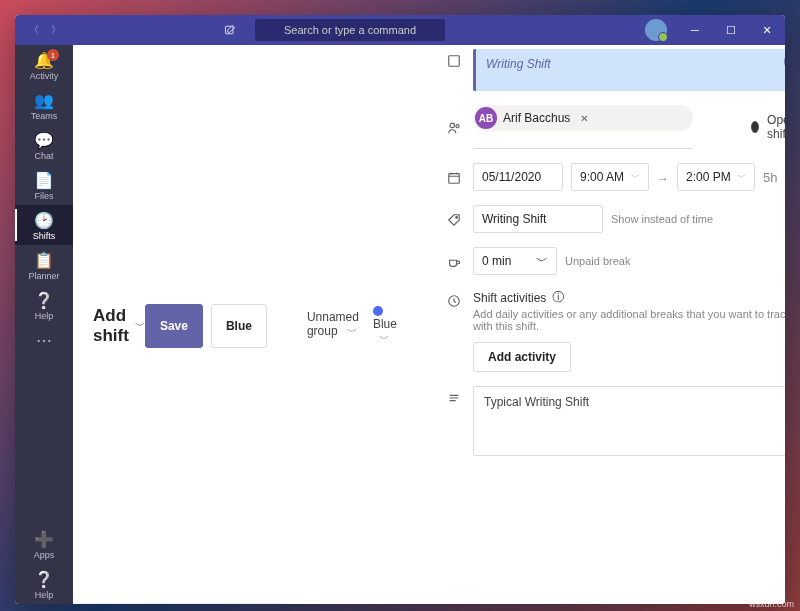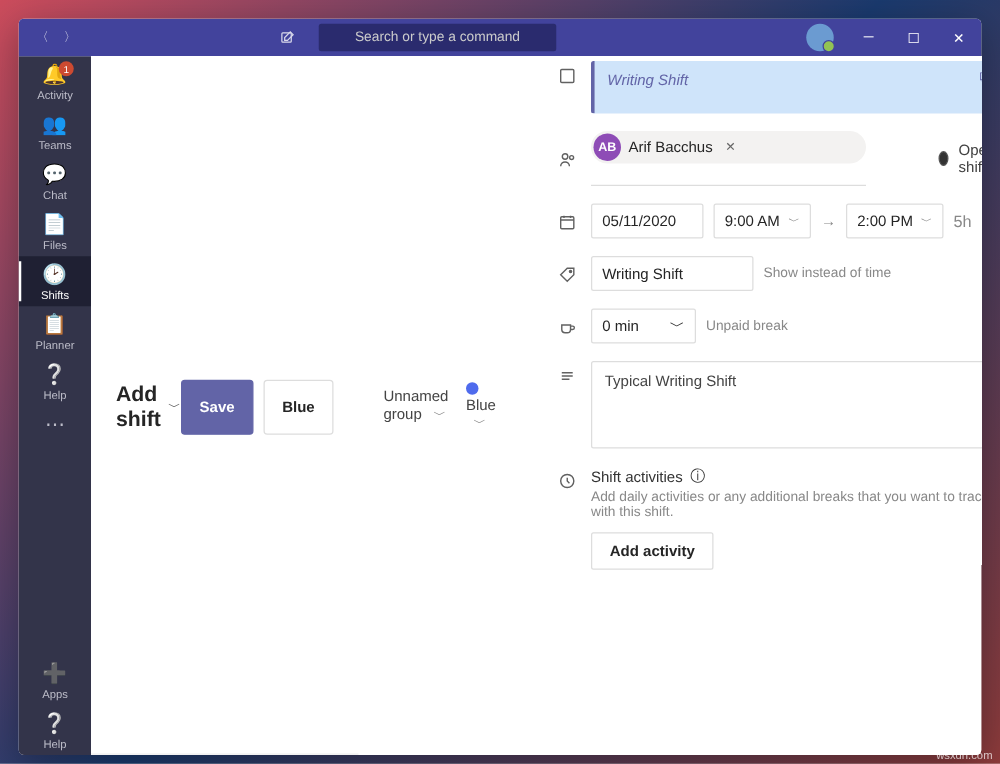--- a/index.html
+++ b/index.html
@@ -226,42 +226,42 @@
           <div class="break-field">
               <span>0 min</span>
               <span class="dd">﹀</span>
             </div>
           <span class="hint">Unpaid break</span>
         </div>
 
         <div class="row">
           <div class="row-icon">
             <svg viewBox="0 0 16 16" fill="none" stroke="currentColor" stroke-width="1.3">
-                <path d="M3 5h10M3 8h10M3 11h7"></path>
-              </svg>
-          </div>
-          <div class="notes"><span>Typical Writing Shift</span></div>
-        </div>
-
-        <div class="row">
-          <div class="row-icon">
-            <svg viewBox="0 0 16 16" fill="none" stroke="currentColor" stroke-width="1.3">
                 <circle cx="8" cy="8" r="6"></circle>
                 <path d="M8 5v3l2 2"></path>
               </svg>
           </div>
           <div>
             <div class="activities-title">
               <span>Shift activities</span>
               <span>ⓘ</span>
             </div>
             <div class="activities-desc">Add daily activities or any additional breaks that you want to track with this shift.</div>
             <div class="add-activity">
                 <span>Add activity</span>
               </div>
           </div>
         </div>
 
+        <div class="row">
+          <div class="row-icon">
+            <svg viewBox="0 0 16 16" fill="none" stroke="currentColor" stroke-width="1.3">
+                <path d="M3 5h10M3 8h10M3 11h7"></path>
+              </svg>
+          </div>
+          <div class="notes"><span>Typical Writing Shift</span></div>
+        </div>
+
       </div>
     </div>
   </div>
 </div>
 <div class="watermark">wsxdn.com</div>
 
 </body></html>

